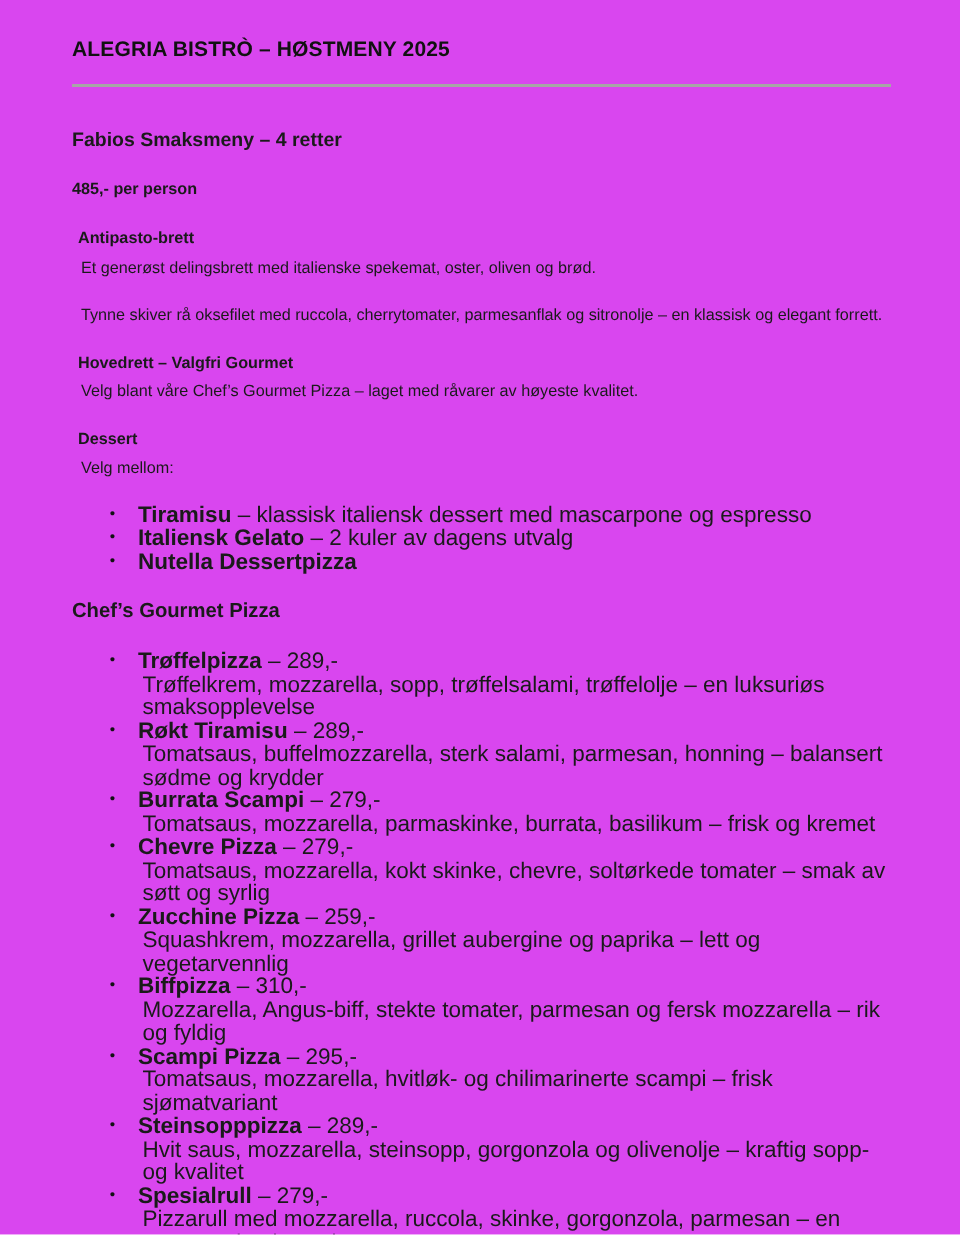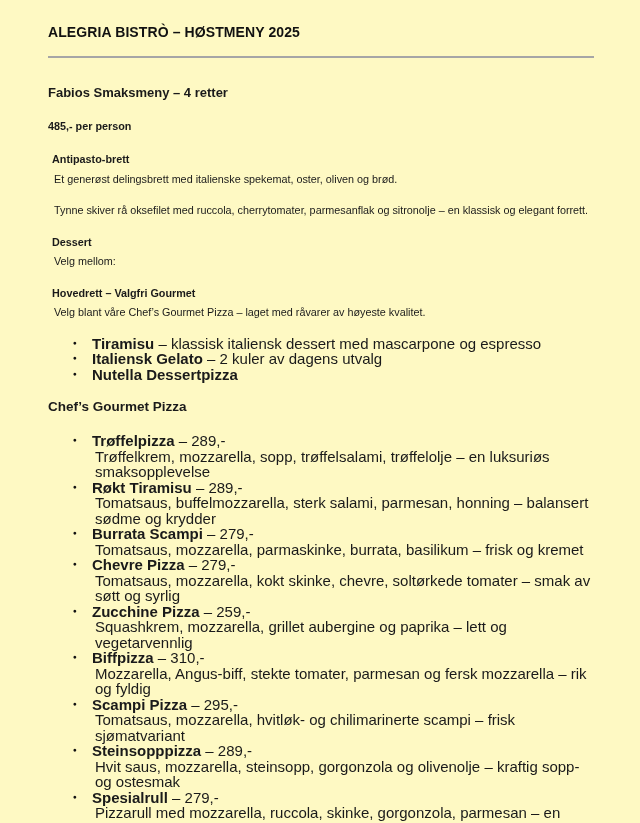--- a/index.html
+++ b/index.html
@@ -5,21 +5,21 @@
   html, body {
     margin: 0;
     padding: 0;
     background: #ffffff;
   }
   .page {
     position: relative;
     width: 640px;
     height: 823px;
     margin: 0;
-    background: #fef9c3;
+    background: #d946ef;
     box-sizing: border-box;
     padding: 24px 46px 0 48px;
     font-family: "Liberation Sans", sans-serif;
     color: #1a1a1a;
     overflow: hidden;
   }
   .doc-title {
     margin: 0;
     font-size: 14px;
     line-height: 17px;
@@ -104,27 +104,27 @@
     <div class="course first">
       <p class="course-name">Antipasto-brett</p>
       <p class="course-desc">Et generøst delingsbrett med italienske spekemat, oster, oliven og brød.</p>
     </div>
 
     <div class="course">
       <p class="course-desc">Tynne skiver rå oksefilet med ruccola, cherrytomater, parmesanflak og sitronolje – en klassisk og elegant forrett.</p>
     </div>
 
     <div class="course">
-      <p class="course-name">Dessert</p>
-      <p class="course-desc">Velg mellom:</p>
+      <p class="course-name">Hovedrett – Valgfri Gourmet</p>
+      <p class="course-desc">Velg blant våre Chef’s Gourmet Pizza – laget med råvarer av høyeste kvalitet.</p>
     </div>
 
     <div class="course">
-      <p class="course-name">Hovedrett – Valgfri Gourmet</p>
-      <p class="course-desc">Velg blant våre Chef’s Gourmet Pizza – laget med råvarer av høyeste kvalitet.</p>
+      <p class="course-name">Dessert</p>
+      <p class="course-desc">Velg mellom:</p>
     </div>
 
     <ul class="bullet-list">
       <li><span class="b">Tiramisu</span><span> – klassisk italiensk dessert med mascarpone og espresso</span></li>
       <li><span class="b">Italiensk Gelato</span><span> – 2 kuler av dagens utvalg</span></li>
       <li><span class="b">Nutella Dessertpizza</span><span></span></li>
     </ul>
   </section>
 
   <section>
@@ -154,21 +154,21 @@
       <li>
         <div class="item-line"><span class="b">Biffpizza</span><span> – 310,-</span></div>
         <div class="item-desc">Mozzarella, Angus-biff, stekte tomater, parmesan og fersk mozzarella – rik og fyldig</div>
       </li>
       <li>
         <div class="item-line"><span class="b">Scampi Pizza</span><span> – 295,-</span></div>
         <div class="item-desc">Tomatsaus, mozzarella, hvitløk- og chilimarinerte scampi – frisk sjømatvariant</div>
       </li>
       <li>
         <div class="item-line"><span class="b">Steinsopppizza</span><span> – 289,-</span></div>
-        <div class="item-desc">Hvit saus, mozzarella, steinsopp, gorgonzola og olivenolje – kraftig sopp- og ostesmak</div>
+        <div class="item-desc">Hvit saus, mozzarella, steinsopp, gorgonzola og olivenolje – kraftig sopp- og kvalitet</div>
       </li>
       <li>
         <div class="item-line"><span class="b">Spesialrull</span><span> – 279,-</span></div>
         <div class="item-desc">Pizzarull med mozzarella, ruccola, skinke, gorgonzola, parmesan – en spennende pizzavri</div>
       </li>
       <li>
         <div class="item-line"><span class="b">Würstel &amp; Onion</span><span> – 249,-</span></div>
         <div class="item-desc">Tomatsaus, mozzarella, würstelpølse og løk</div>
       </li>
     </ul>

